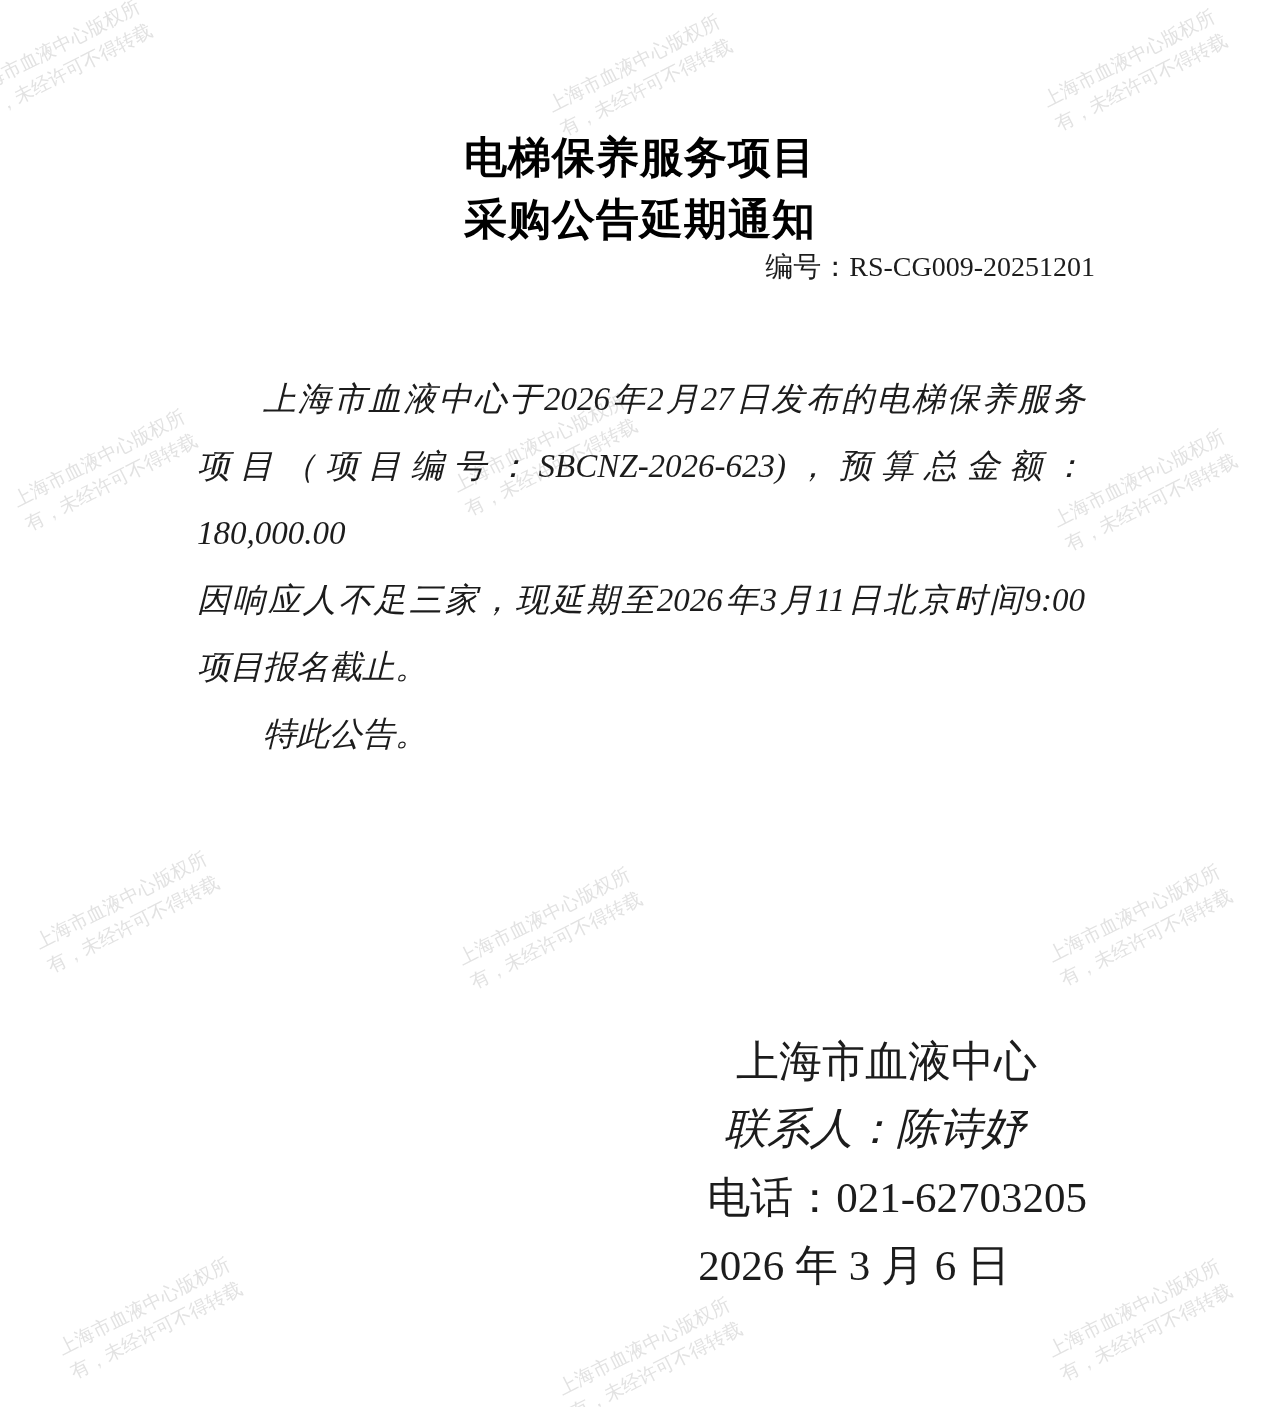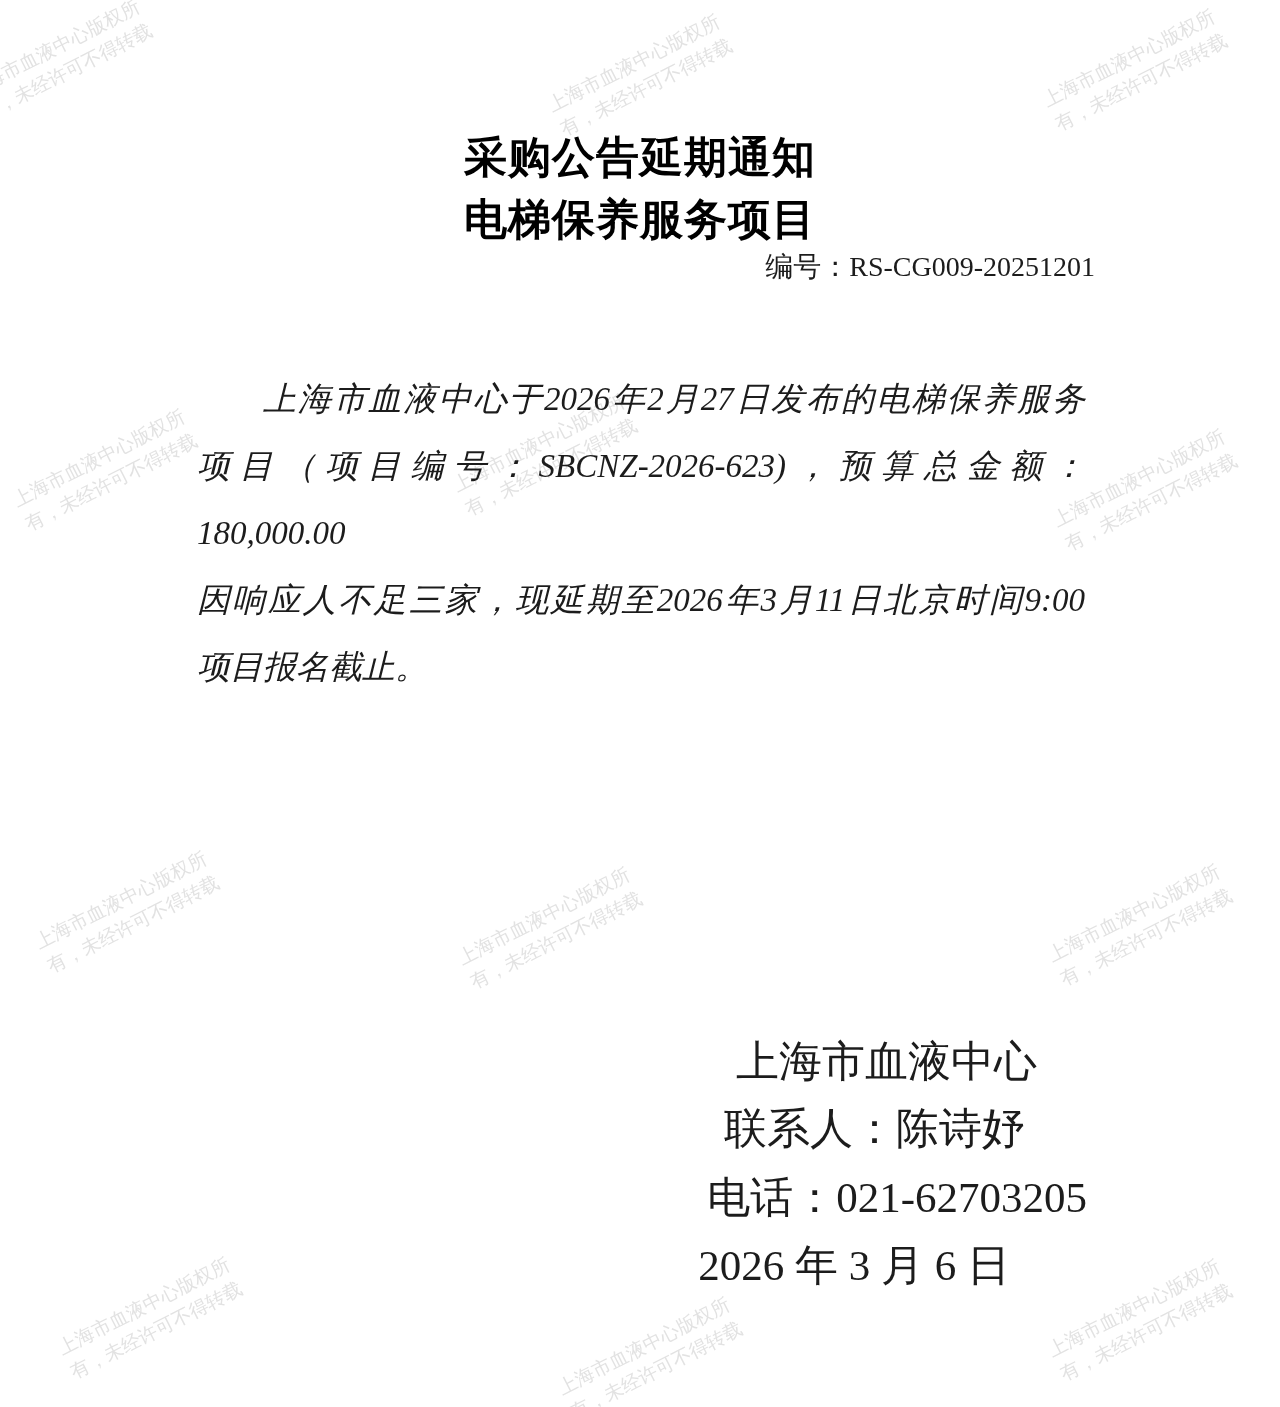--- a/index.html
+++ b/index.html
@@ -70,21 +70,21 @@
   .body-line.stretch { text-align: justify; text-align-last: justify; }
   .body-line.indent { text-indent: 2em; }
 
   .sig-line {
     position: absolute;
     font-size: 43px;
     line-height: 40px;
     white-space: nowrap;
   }
   .sig-org     { top: 1042px; right: 243px; }
-  .sig-contact { top: 1109px; right: 255px; }
+  .sig-contact { top: 1109px; right: 255px; font-style: italic; }
   .sig-phone   { top: 1178px; right: 193px; text-align: right; }
   .sig-date    { top: 1246px; right: 270px; }
 </style>
 </head>
 <body>
 
 <div class="page">
 
   <div class="wm-layer">
     <div class="wm" style="left:-40px; top:33px;">
@@ -133,31 +133,32 @@
     </div>
     <div class="wm" style="left:1040px; top:1293px;">
       <div>上海市血液中心版权所</div>
       <div>有，未经许可不得转载</div>
     </div>
   </div>
 
   <div class="content">
 
     <div class="title-block">
+      <div>电梯保养服务项目</div>
       <div>采购公告延期通知</div>
-      <div>电梯保养服务项目</div>
     </div>
 
     <div class="doc-number">编号：RS-CG009-20251201</div>
 
     <div class="body-block">
       <div class="body-line stretch indent">上海市血液中心于2026年2月27日发布的电梯保养服务</div>
       <div class="body-line stretch">项目（项目编号：SBCNZ-2026-623)，预算总金额：180,000.00</div>
       <div class="body-line stretch">因响应人不足三家，现延期至2026年3月11日北京时间9:00</div>
       <div class="body-line">项目报名截止。</div>
+      <div class="body-line indent">特此公告。</div>
     </div>
 
     <div class="sig-line sig-org">上海市血液中心</div>
     <div class="sig-line sig-contact">联系人：陈诗妤</div>
     <div class="sig-line sig-phone">电话：021-62703205</div>
     <div class="sig-line sig-date">2026 年 3 月 6 日</div>
 
   </div>
 </div>
 

